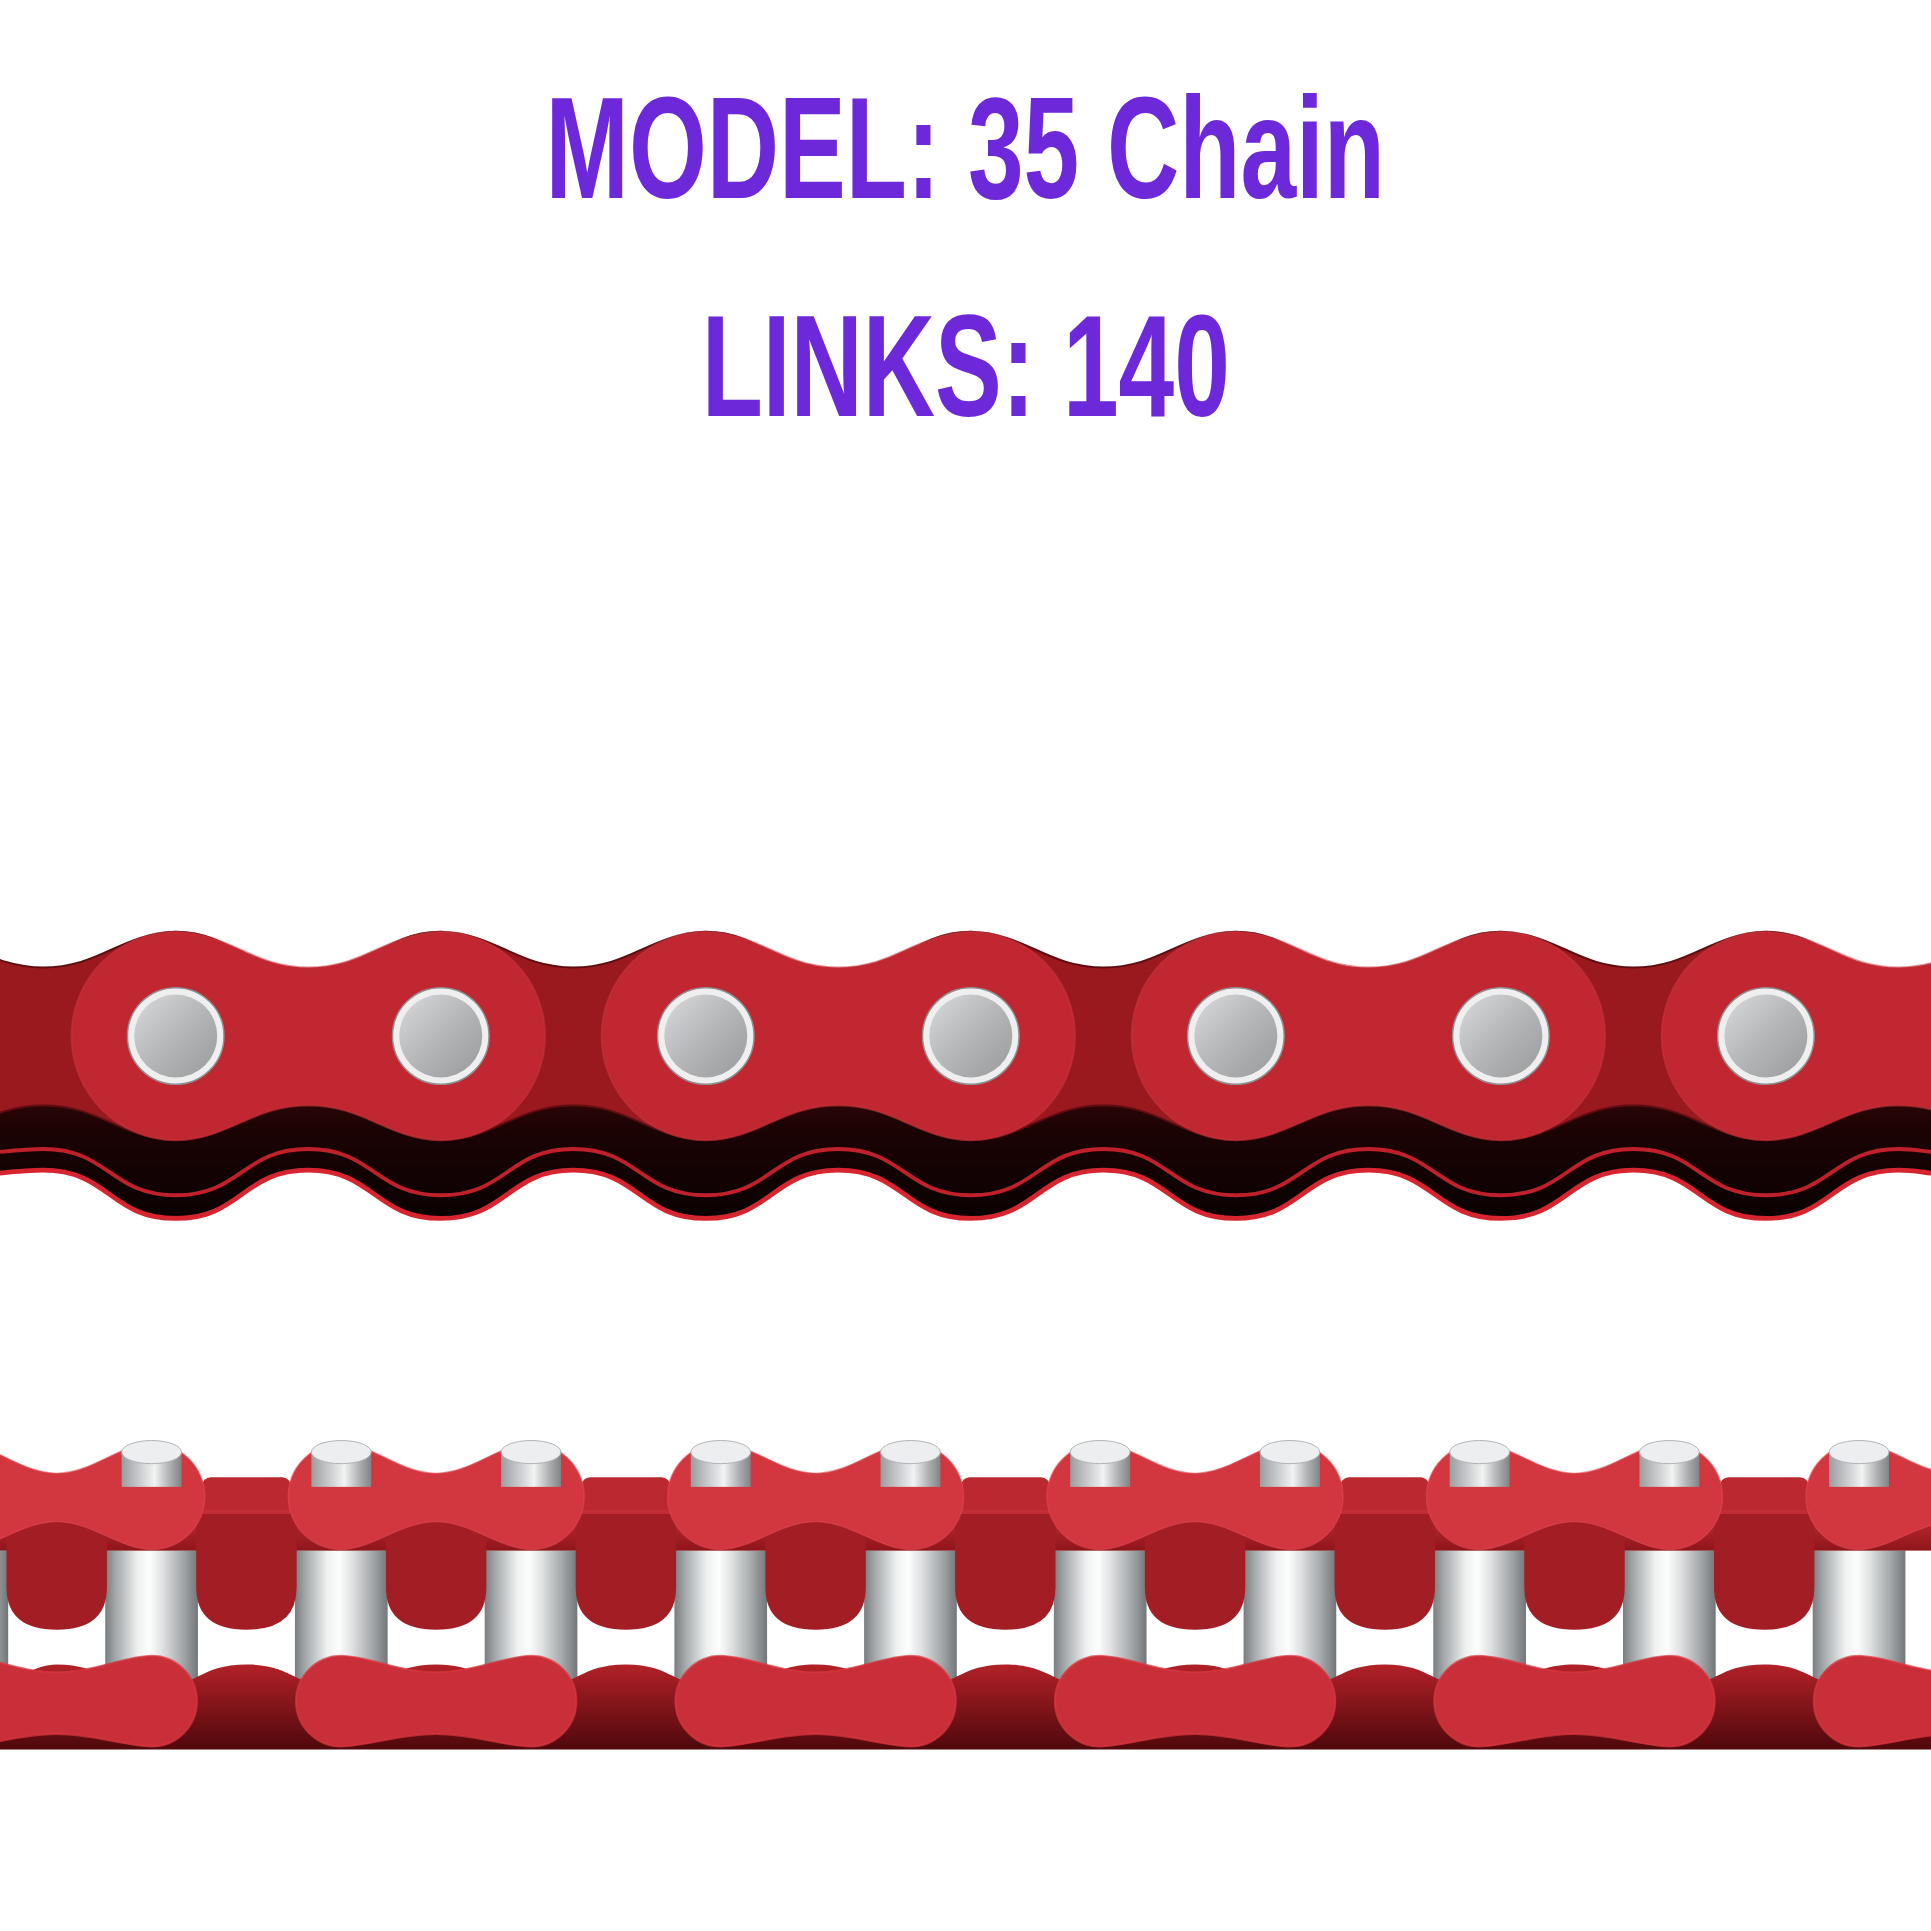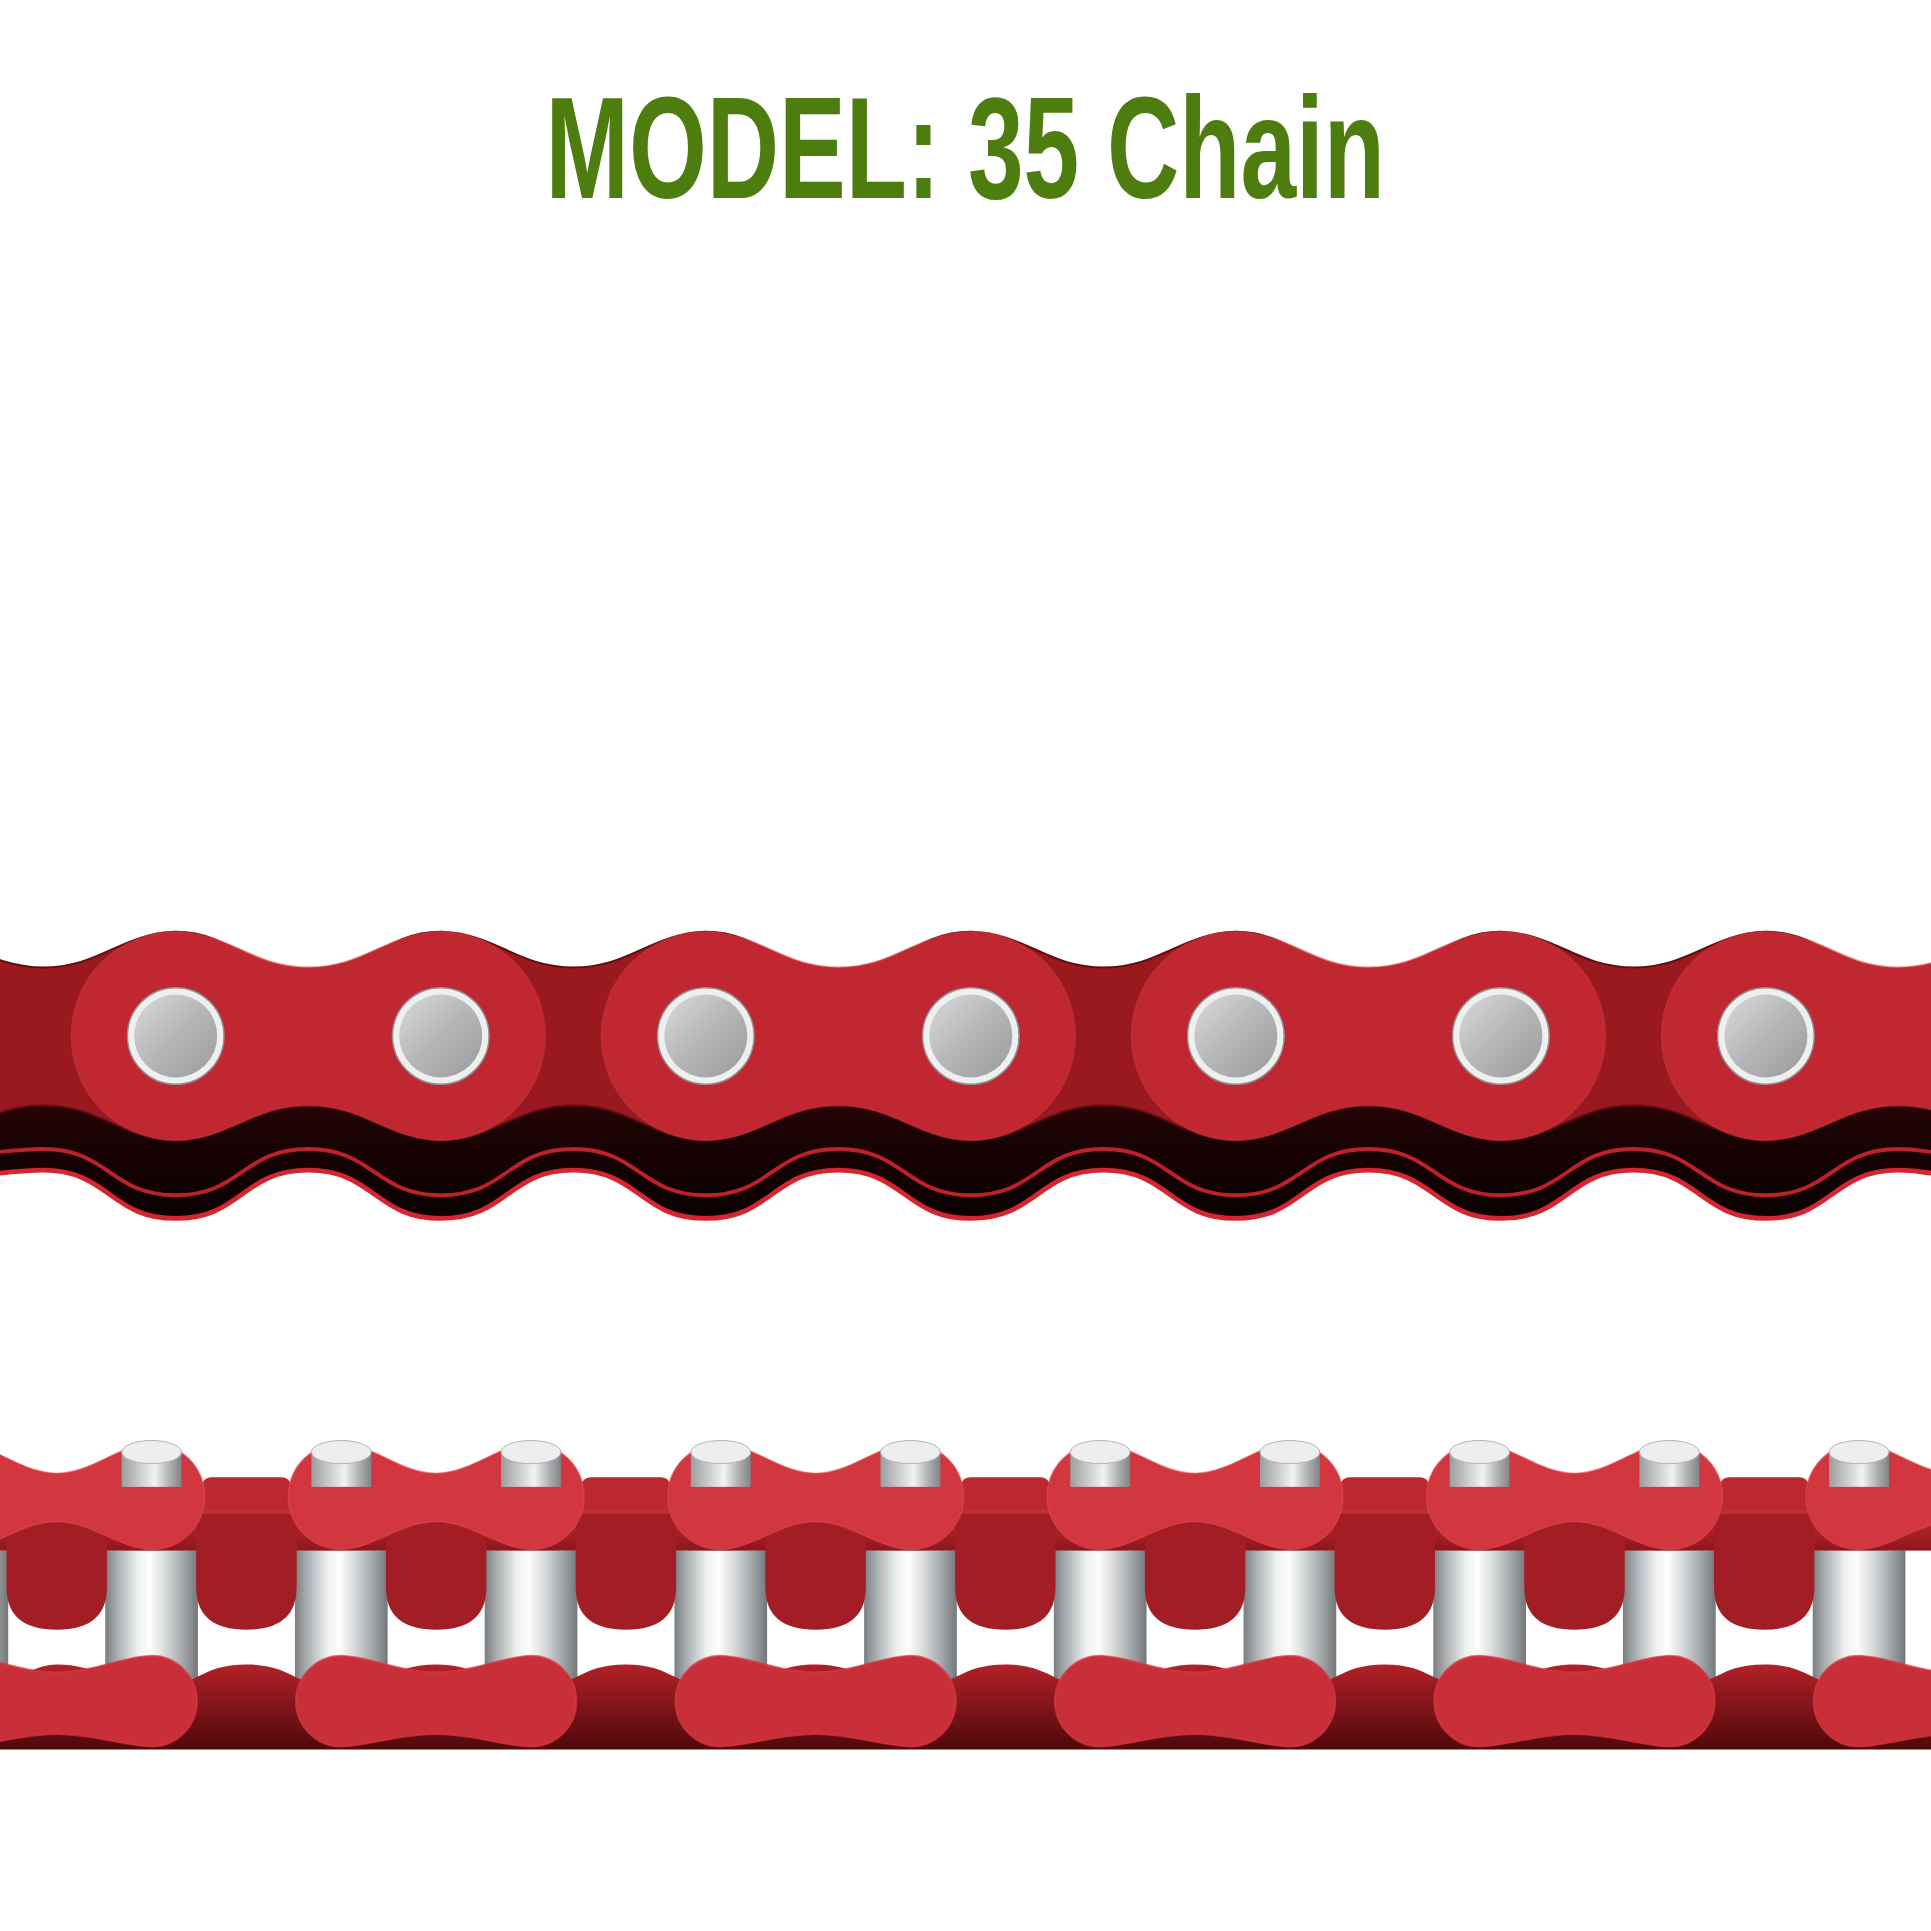--- a/index.html
+++ b/index.html
@@ -1,34 +1,35 @@
 <!DOCTYPE html>
 <html><head>
 <meta charset="utf-8">
 <style>
   html,body{margin:0;padding:0;background:#ffffff;}
   body{width:1931px;height:1931px;overflow:hidden;font-family:"Liberation Sans",sans-serif;}
   .page{position:relative;width:1931px;height:1931px;background:#ffffff;}
   .headline{
     position:absolute;left:0;width:1931px;text-align:center;
-    font-weight:bold;font-size:145px;line-height:145px;color:#4d7c0f;
+    font-weight:bold;font-size:145px;line-height:145px;color:#6d28d9;
     white-space:nowrap;
   }
   .headline>span{display:inline-block;transform:scaleX(0.69);transform-origin:50% 50%;}
   #line1{top:76px}
   #line2{top:294px}
   #line3{top:516px}
   .chain-svg{position:absolute;top:0;left:0;}
 </style>
 </head>
 <body>
 
 <div class="page">
 
   <div id="line1" class="headline"><span>MODEL: 35 Chain</span></div>
+  <div id="line2" class="headline"><span>LINKS: 140</span></div>
 
   <svg class="chain-svg" width="1931" height="1931" viewBox="0 0 2000 2000" aria-hidden="true">
     <defs>
 
       <linearGradient id="gOuter" gradientUnits="userSpaceOnUse" x1="0" y1="965" x2="0" y2="1181">
         <stop offset="0" stop-color="#C02730"></stop>
           <stop offset="0.3" stop-color="#A82026"></stop>
         <stop offset="0.65" stop-color="#92171D"></stop>
           <stop offset="1" stop-color="#6E0E13"></stop>
       </linearGradient>

